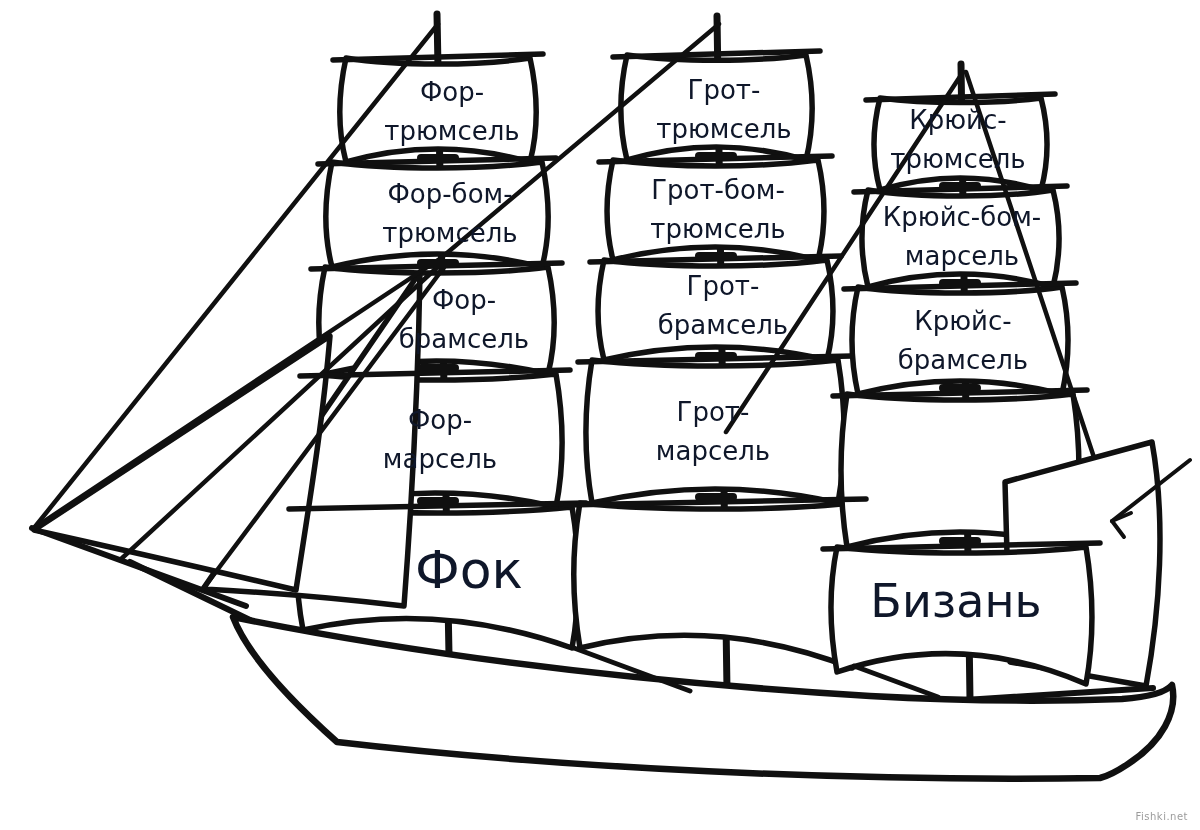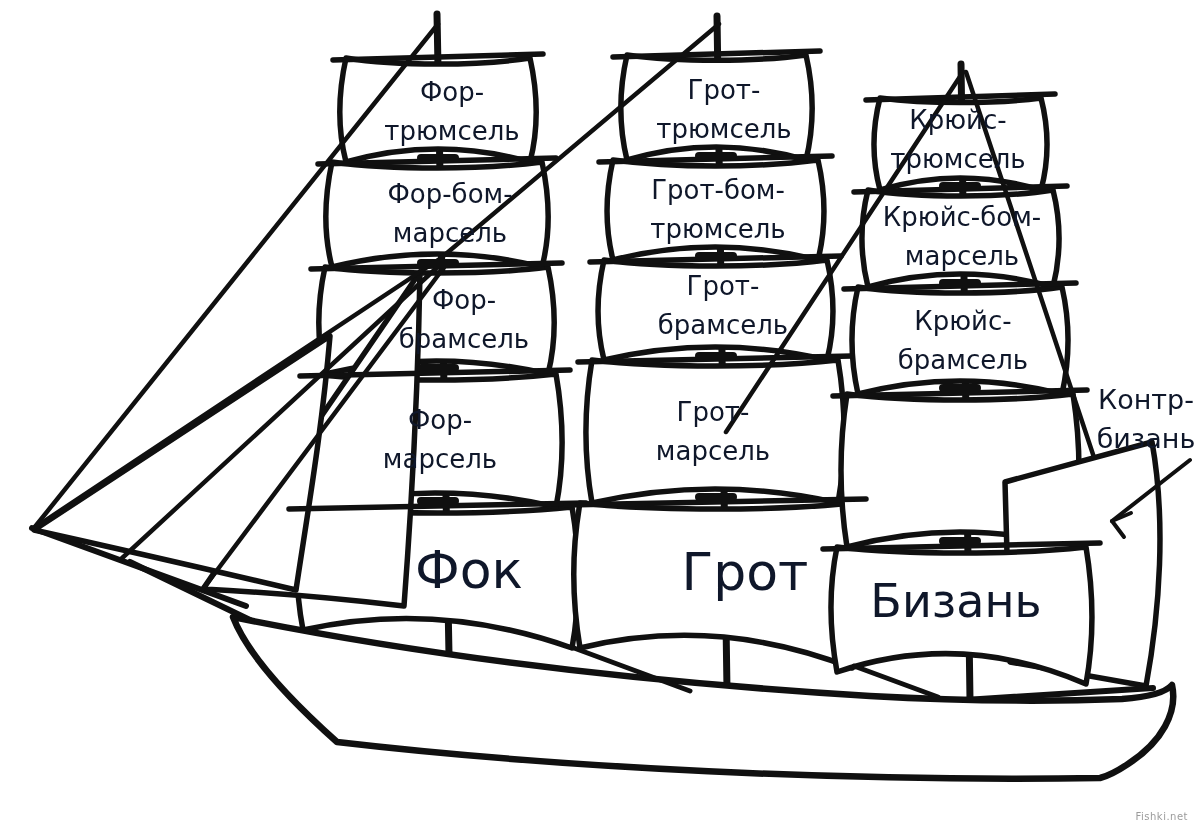--- a/index.html
+++ b/index.html
@@ -124,42 +124,39 @@
     <g stroke-width="4">
       <line x1="1190" y1="460" x2="1112" y2="521"></line>
       <line x1="1112" y1="521" x2="1131" y2="513"></line>
       <line x1="1112" y1="521" x2="1124" y2="537"></line>
     </g>
   </svg>
 
   <div class="lbl" style="left:452px;top:112px">Фор-
 трюмсель</div>
   <div class="lbl" style="left:450px;top:214px">Фор-бом-
-марсель</div>
+трюмсель</div>
   <div class="lbl" style="left:464px;top:320px">Фор-
 брамсель</div>
   <div class="lbl" style="left:440px;top:440px">Фор-
 марсель</div>
   <div class="lbl big" style="left:437px;top:570px">Фок</div>
 
   <div class="lbl" style="left:724px;top:110px">Грот-
 трюмсель</div>
   <div class="lbl" style="left:718px;top:210px">Грот-бом-
 трюмсель</div>
   <div class="lbl" style="left:723px;top:306px">Грот-
 брамсель</div>
   <div class="lbl" style="left:713px;top:432px">Грот-
 марсель</div>
-  <div class="lbl big" style="left:713px;top:572px">Грот</div>
 
   <div class="lbl" style="left:958px;top:140px">Крюйс-
 трюмсель</div>
   <div class="lbl" style="left:962px;top:237px">Крюйс-бом-
 марсель</div>
   <div class="lbl" style="left:963px;top:341px">Крюйс-
 брамсель</div>
   <div class="lbl big2" style="left:956px;top:601px">Бизань</div>
 
-  <div class="lbl spanker" style="left:1146px;top:419px">Контр-
-бизань</div>
 
   <div class="watermark">Fishki.net</div>
 </div>
 
 </body></html>

